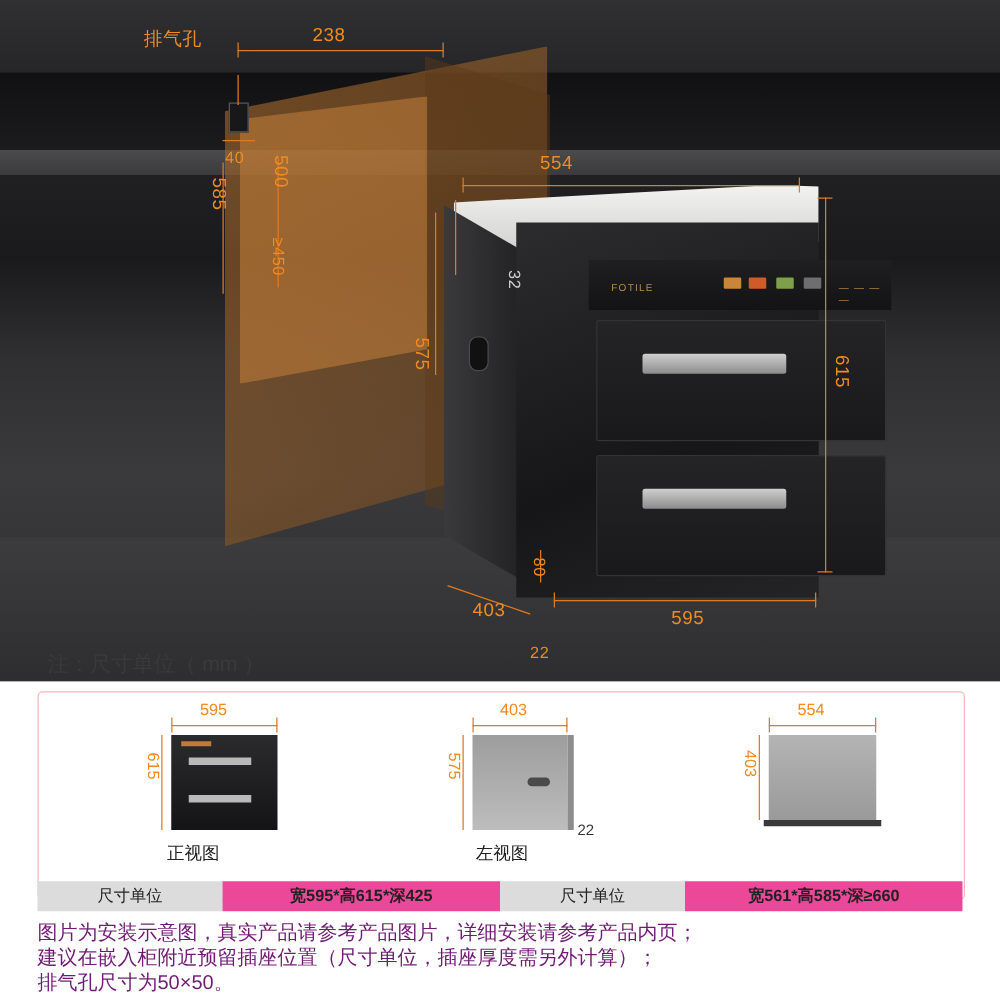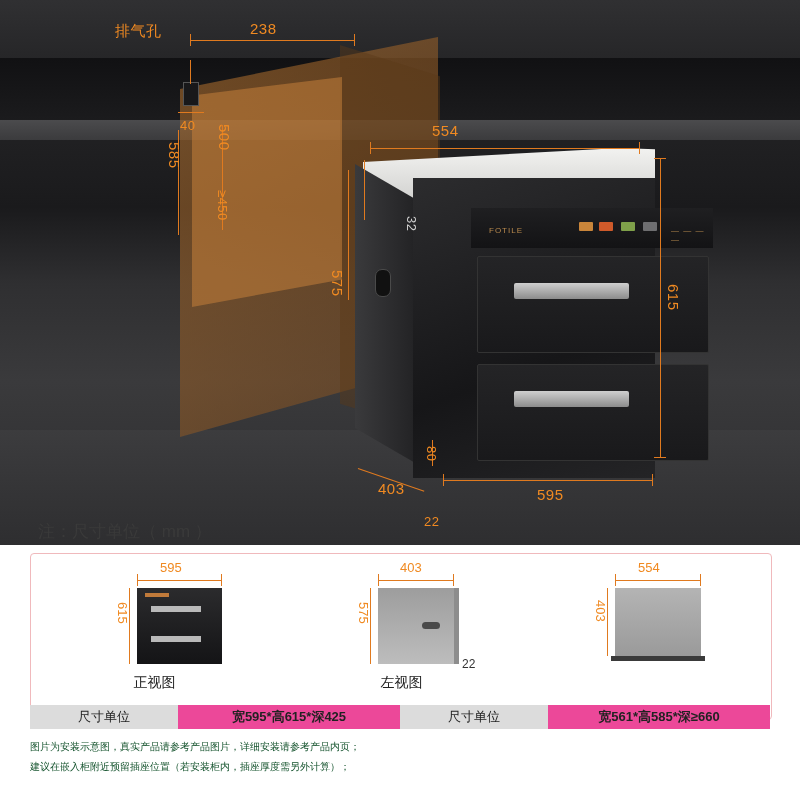--- a/index.html
+++ b/index.html
@@ -66,21 +66,21 @@
   .blabel{position:absolute;color:#f08a22;font-size:13px;white-space:nowrap;}
   .blabel.vert{writing-mode:vertical-rl;}
   .bdark{position:absolute;color:#333;font-size:12px;}
 
   
   .specbar{position:absolute;left:30px;top:705px;width:740px;height:24px;display:flex;}
   .sp{height:24px;display:flex;align-items:center;justify-content:center;font-size:13px;color:#222;}
   .sp.lab{background:#dcdcdc;}
   .sp.val{background:#ec4899;font-weight:bold;}
 
-  .foot{position:absolute;left:30px;top:737px;width:740px;color:#14532d;font-size:10px;line-height:20px;}
+  .foot{position:absolute;left:30px;top:737px;width:740px;color:#701a75;font-size:16px;line-height:20px;}
 </style>
 </head>
 <body>
 
 <div class="page">
 
   <div class="hero">
     <div class="hero-bg"></div>
     <div class="ceiling"></div>
     <div class="wallband"></div>
@@ -214,16 +214,17 @@
 
   <div class="specbar">
     <div class="sp lab" style="width:148px;">尺寸单位</div>
     <div class="sp val" style="width:222px;">宽595*高615*深425</div>
     <div class="sp lab" style="width:148px;">尺寸单位</div>
     <div class="sp val" style="width:222px;">宽561*高585*深≥660</div>
   </div>
 
   <div class="foot">
     <div>图片为安装示意图，真实产品请参考产品图片，详细安装请参考产品内页；</div>
-    <div>建议在嵌入柜附近预留插座位置（若安装柜内，插座厚度需另外计算）；</div>
+    <div>建议在嵌入柜附近预留插座位置（尺寸单位，插座厚度需另外计算）；</div>
+    <div>排气孔尺寸为50×50。</div>
   </div>
 
 </div>
 
 </body></html>

